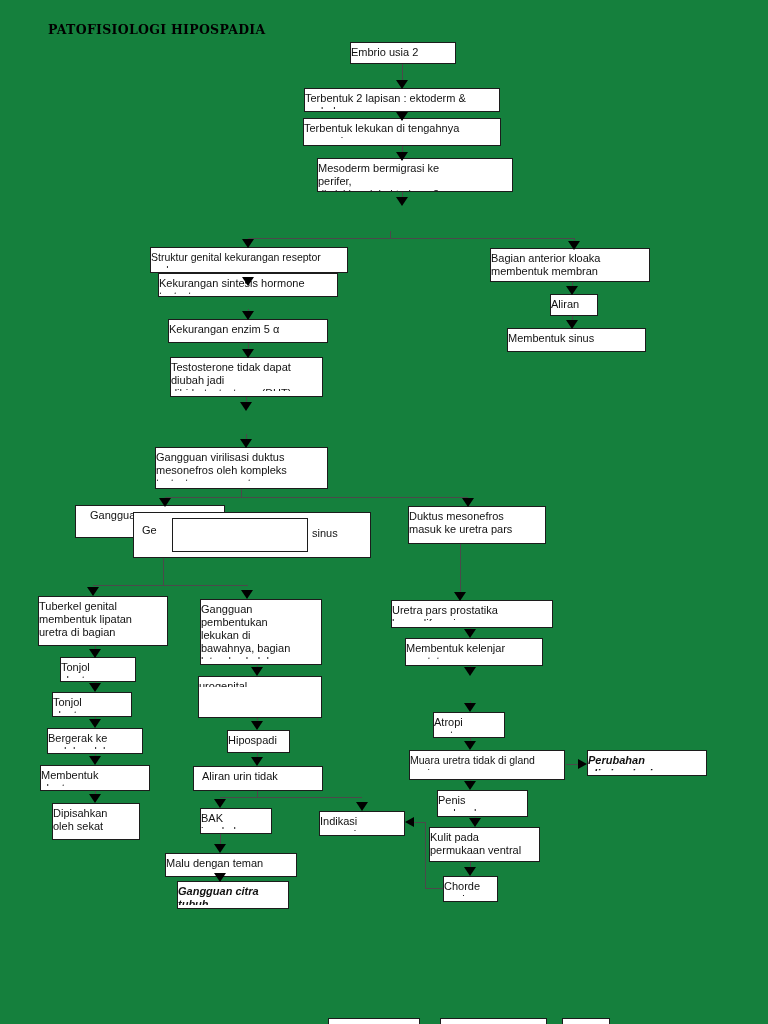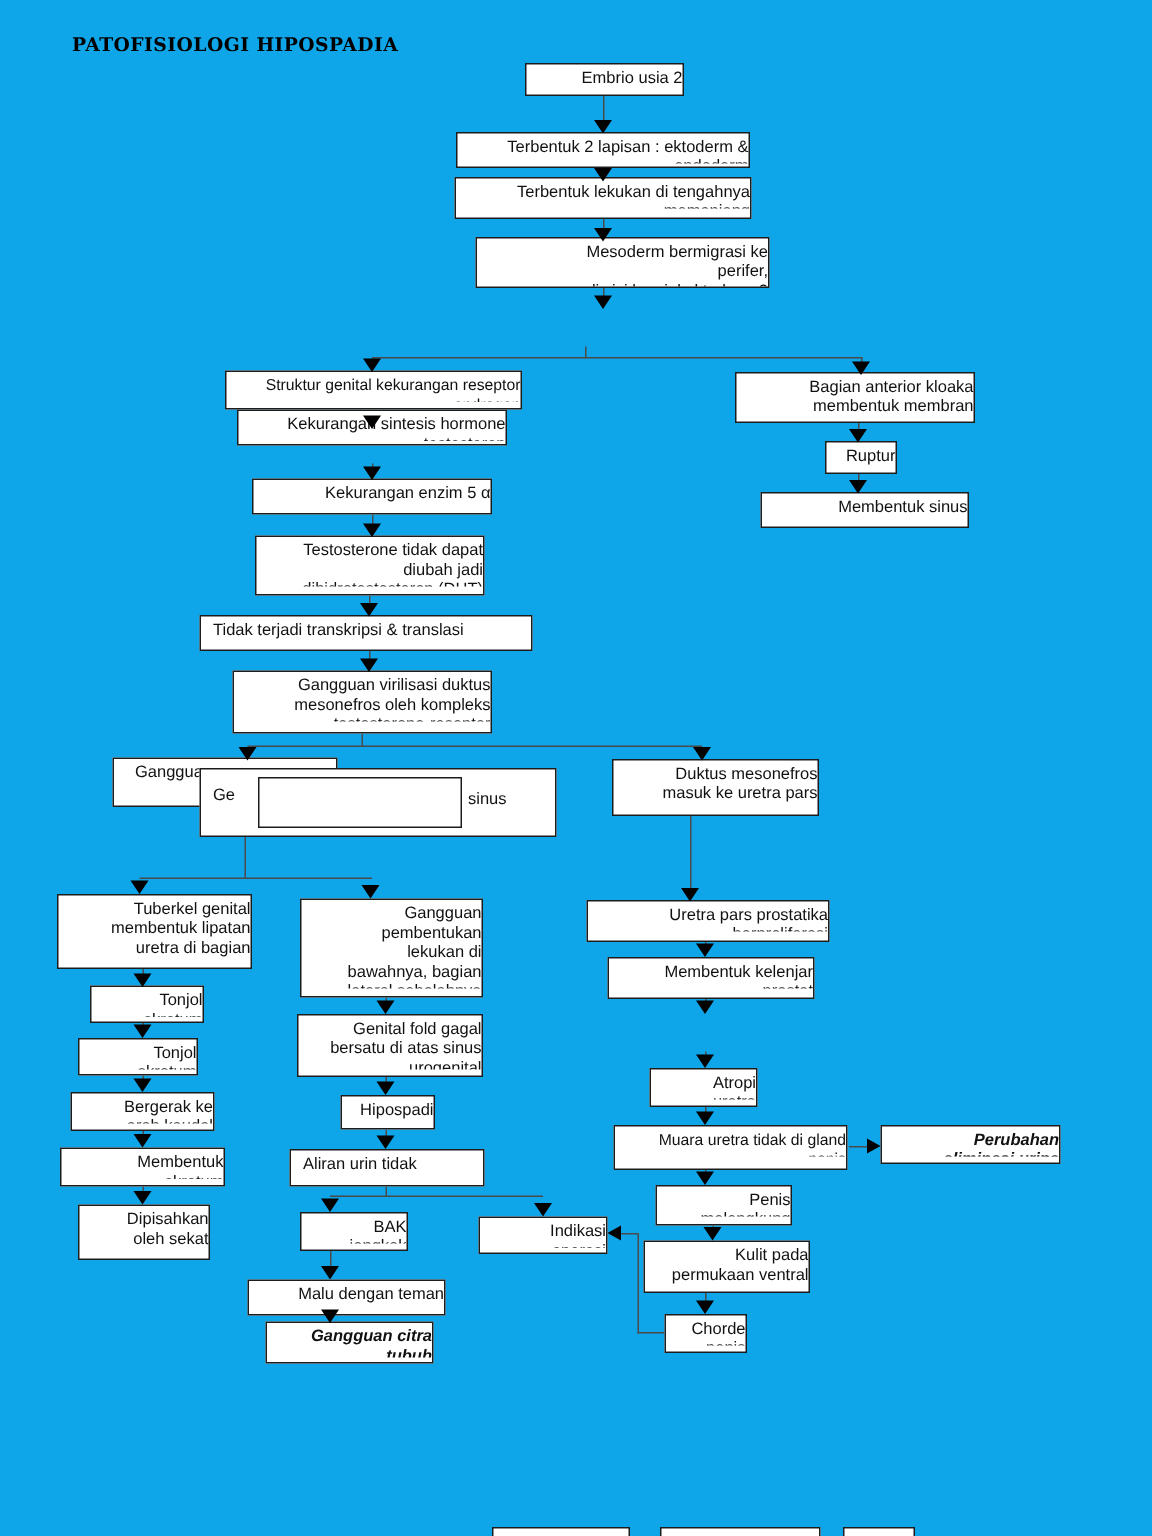--- a/index.html
+++ b/index.html
@@ -1,21 +1,21 @@
 <!DOCTYPE html>
 <html><head>
 <meta charset="utf-8">
 <style>
   html,body{margin:0;padding:0;background:#fff;}
-  .page{position:relative;width:768px;height:1024px;background:#0ea5e9;overflow:hidden;
+  .page{position:relative;width:768px;height:1024px;background:#15803d;overflow:hidden;
         font-family:"Liberation Sans", sans-serif;color:#111;}
   .title{position:absolute;left:48px;top:22px;font-family:"DejaVu Serif", serif;
          font-weight:700;font-size:12.5px;letter-spacing:.3px;color:#000;}
   .node{position:absolute;background:#fff;border:1.5px solid #1c1c1c;box-sizing:border-box;
-        text-align:right;font-size:11px;line-height:13px;overflow:hidden;padding-top:3px;z-index:2;}
+        text-align:left;font-size:11px;line-height:13px;overflow:hidden;padding-top:3px;z-index:2;}
   .lbl{display:block;white-space:pre-line;}
   .clip{display:block;height:4px;overflow:hidden;}
   .clip2{height:7px;}
   .left{text-align:left;padding-left:8px;}
   .bi{font-weight:700;font-style:italic;}
   .fs10{font-size:10.5px;}
   .v{position:absolute;width:1px;background:#4a4a4a;z-index:1;}
   .h{position:absolute;height:1px;background:#4a4a4a;z-index:1;}
   .td{position:absolute;width:0;height:0;border-left:6px solid transparent;
       border-right:6px solid transparent;border-top:9px solid #000;z-index:4;}
@@ -58,35 +58,32 @@
     <span class="clip">testosteron</span>
     </div>
   <div class="node" style="left:168px;top:319px;width:160px;height:24px">
     <span class="lbl">Kekurangan enzim 5 α</span>
     </div>
   <div class="node" style="left:170px;top:357px;width:153px;height:40px">
     <span class="lbl">Testosterone tidak dapat
 diubah jadi</span>
     <span class="clip">dihidrotestosteron (DHT)</span>
     </div>
-  <div class="node left" style="left:133px;top:410px;width:222px;height:24px">
-    <span class="lbl">Tidak terjadi transkripsi &amp; translasi</span>
-    </div>
   <div class="node" style="left:490px;top:248px;width:160px;height:34px">
     <span class="lbl">Bagian anterior kloaka
 membentuk membran</span>
     </div>
 
   <div class="node" style="left:155px;top:447px;width:173px;height:42px">
     <span class="lbl">Gangguan virilisasi duktus
 mesonefros oleh kompleks</span>
     <span class="clip">testosterone-reseptor</span>
     </div>
   <div class="node" style="left:550px;top:294px;width:48px;height:22px">
-    <span class="lbl">Ruptur</span>
+    <span class="lbl">Aliran</span>
     </div>
   <div class="node" style="left:507px;top:328px;width:139px;height:24px">
     <span class="lbl">Membentuk sinus</span>
     </div>
 
   <div class="node left" style="left:75px;top:505px;width:150px;height:33px;z-index:1;padding-left:14px">
     <span class="lbl">Gangguan pe</span>
     </div>
   <div class="node" style="left:133px;top:512px;width:238px;height:46px;z-index:2">
     <span class="abs" style="left:8px;top:11px">Ge</span>
@@ -125,22 +122,20 @@
     </div>
 
   <div class="node" style="left:200px;top:599px;width:122px;height:66px">
     <span class="lbl">Gangguan
 pembentukan
 lekukan di
 bawahnya, bagian</span>
     <span class="clip">lateral sebelahnya</span>
     </div>
   <div class="node" style="left:198px;top:676px;width:124px;height:42px">
-    <span class="lbl">Genital fold gagal
-bersatu di atas sinus</span>
     <span class="clip clip2">urogenital</span>
     </div>
   <div class="node" style="left:227px;top:730px;width:63px;height:23px">
     <span class="lbl">Hipospadi</span>
     </div>
   <div class="node left" style="left:193px;top:766px;width:130px;height:25px">
     <span class="lbl">Aliran urin tidak</span>
     </div>
   <div class="node" style="left:200px;top:808px;width:72px;height:26px">
     <span class="lbl">BAK</span>

